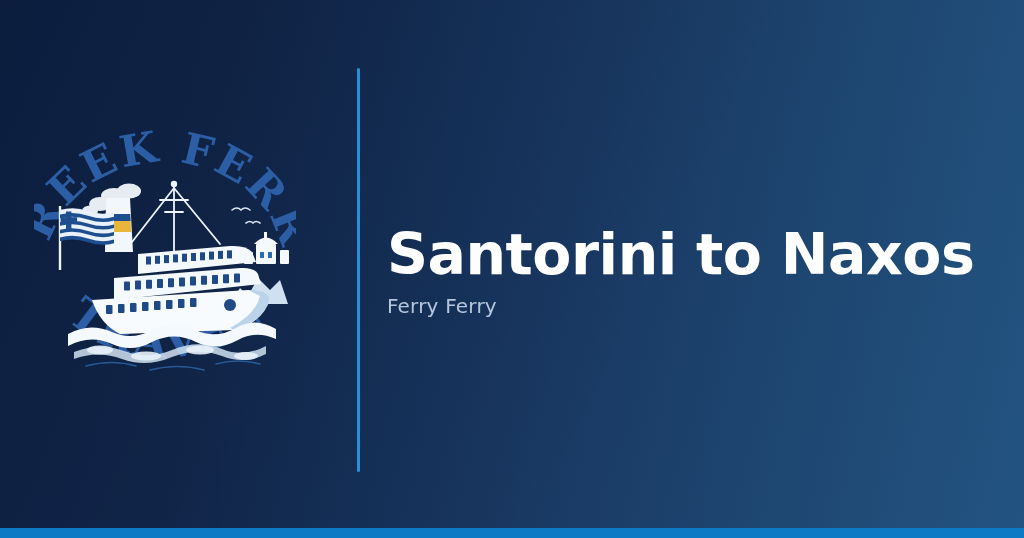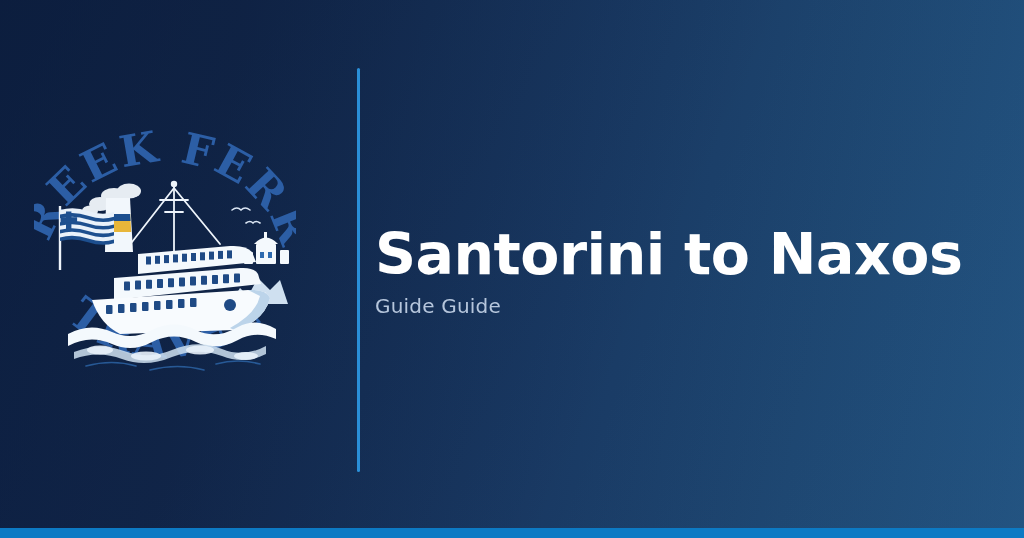--- a/index.html
+++ b/index.html
@@ -54,21 +54,21 @@
     top: 68px;
     width: 3px;
     height: 404px;
     background: #2a8fd8;
     border-radius: 2px;
   }
 
   
   #text-block {
     position: absolute;
-    left: 375px;
+    left: 387px;
     top: 222px;
     width: 600px;
   }
 
   #page-title {
     font-size: 57px;
     line-height: 64px;
     font-weight: 700;
     color: #ffffff;
     letter-spacing: -0.5px;
@@ -224,18 +224,18 @@
           <path d="M182,236 q22,-6 44,0"></path>
         </g>
       </g>
     </svg>
   </div>
 
   <div id="divider"></div>
 
   <div id="text-block">
     <h1 id="page-title">Santorini to Naxos</h1>
-    <p id="page-subtitle">Guide Guide</p>
+    <p id="page-subtitle">Ferry Ferry</p>
   </div>
 
   <div id="bottom-bar"></div>
 
 </div>
 
 </body></html>

